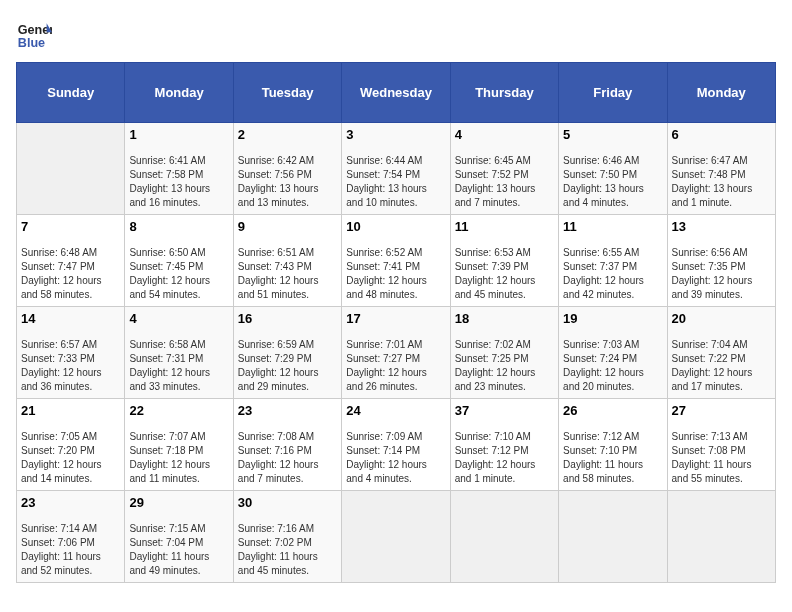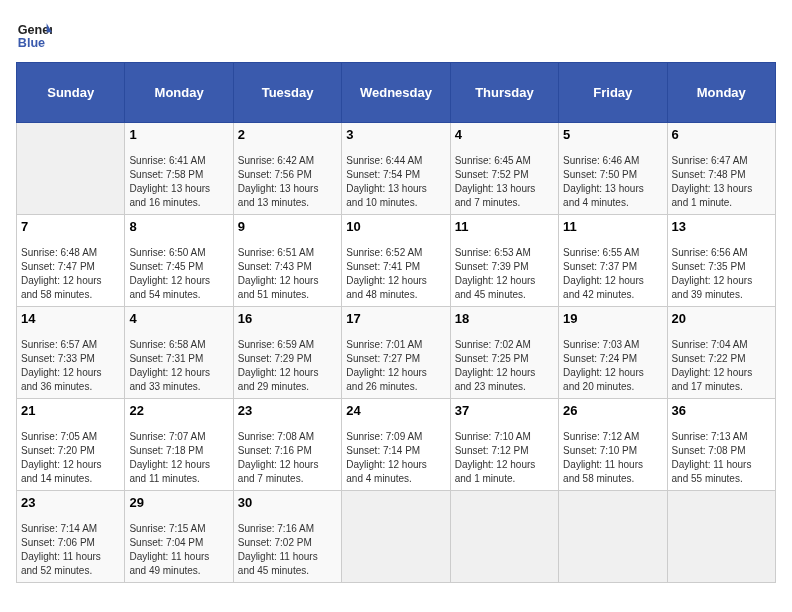--- a/index.html
+++ b/index.html
@@ -232,21 +232,21 @@
         </td>
         <td>
           <span class="day-num">37</span>
           <div class="day-info">Sunrise: 7:10 AM<br>Sunset: 7:12 PM<br>Daylight: 12 hours<br>and 1 minute.</div>
         </td>
         <td>
           <span class="day-num">26</span>
           <div class="day-info">Sunrise: 7:12 AM<br>Sunset: 7:10 PM<br>Daylight: 11 hours<br>and 58 minutes.</div>
         </td>
         <td>
-          <span class="day-num">36</span>
+          <span class="day-num">27</span>
           <div class="day-info">Sunrise: 7:13 AM<br>Sunset: 7:08 PM<br>Daylight: 11 hours<br>and 55 minutes.</div>
         </td>
       </tr>
       <tr>
         <td>
           <span class="day-num">23</span>
           <div class="day-info">Sunrise: 7:14 AM<br>Sunset: 7:06 PM<br>Daylight: 11 hours<br>and 52 minutes.</div>
         </td>
         <td>
           <span class="day-num">29</span>

